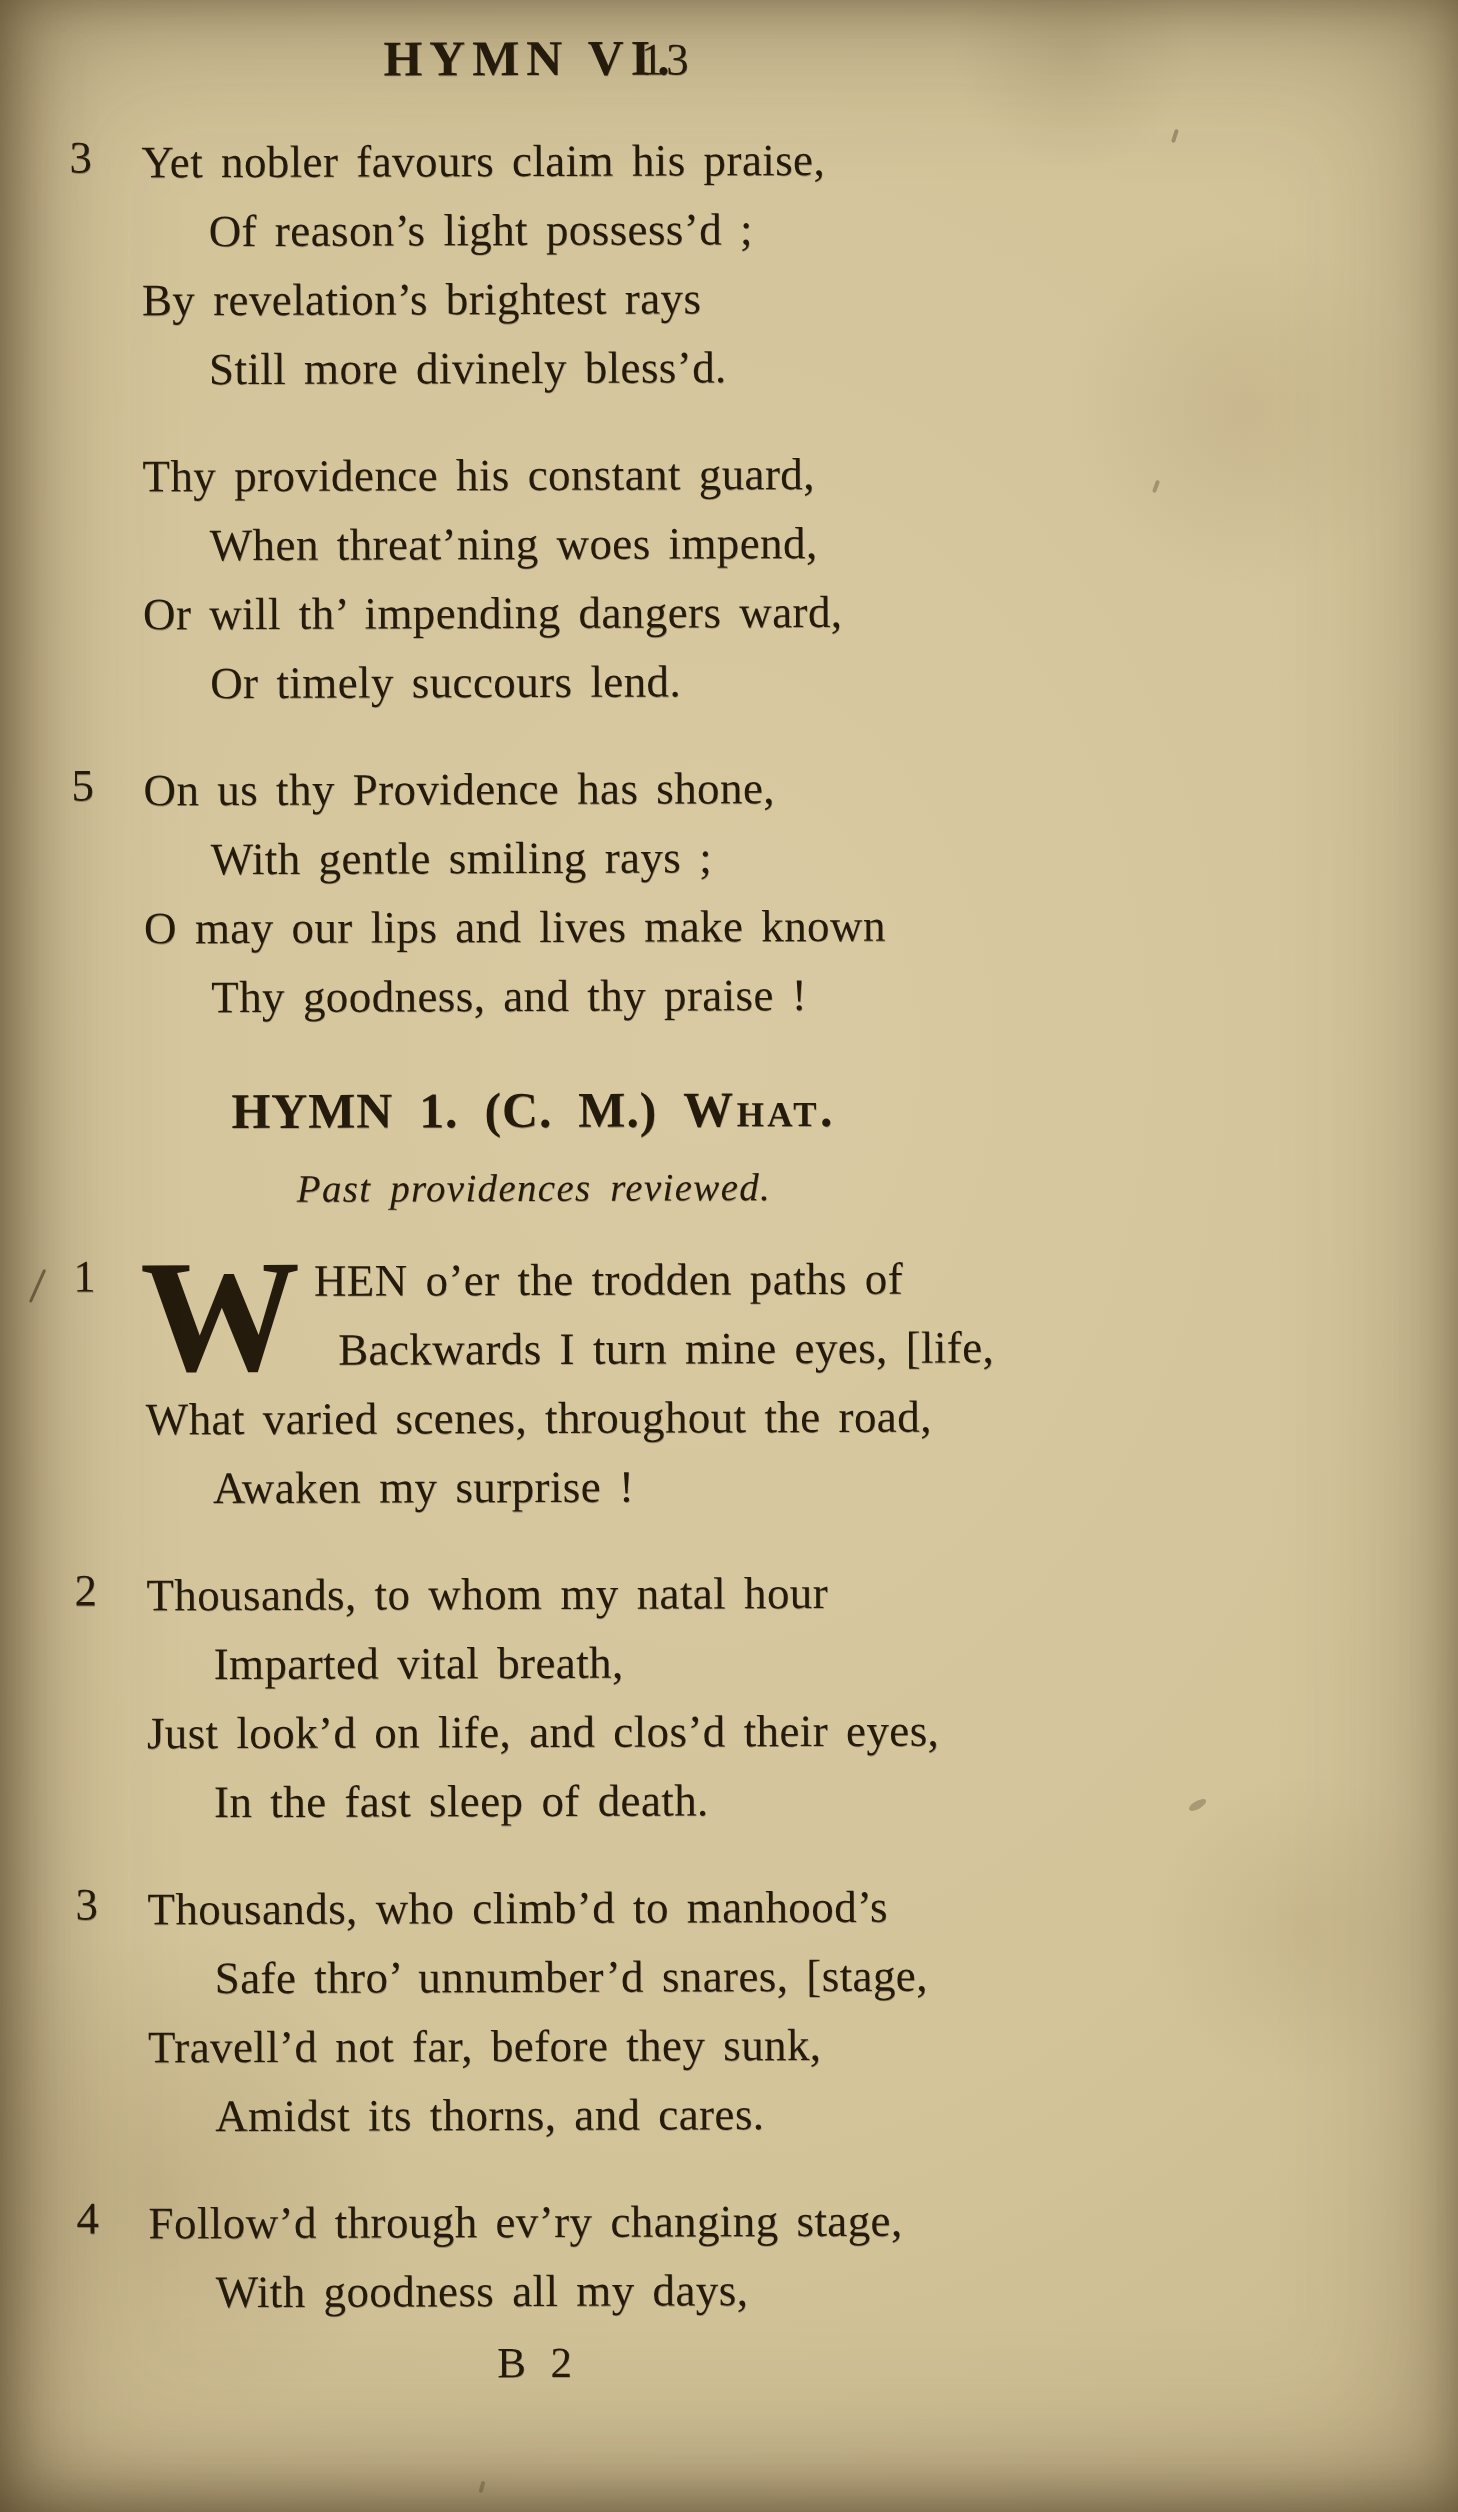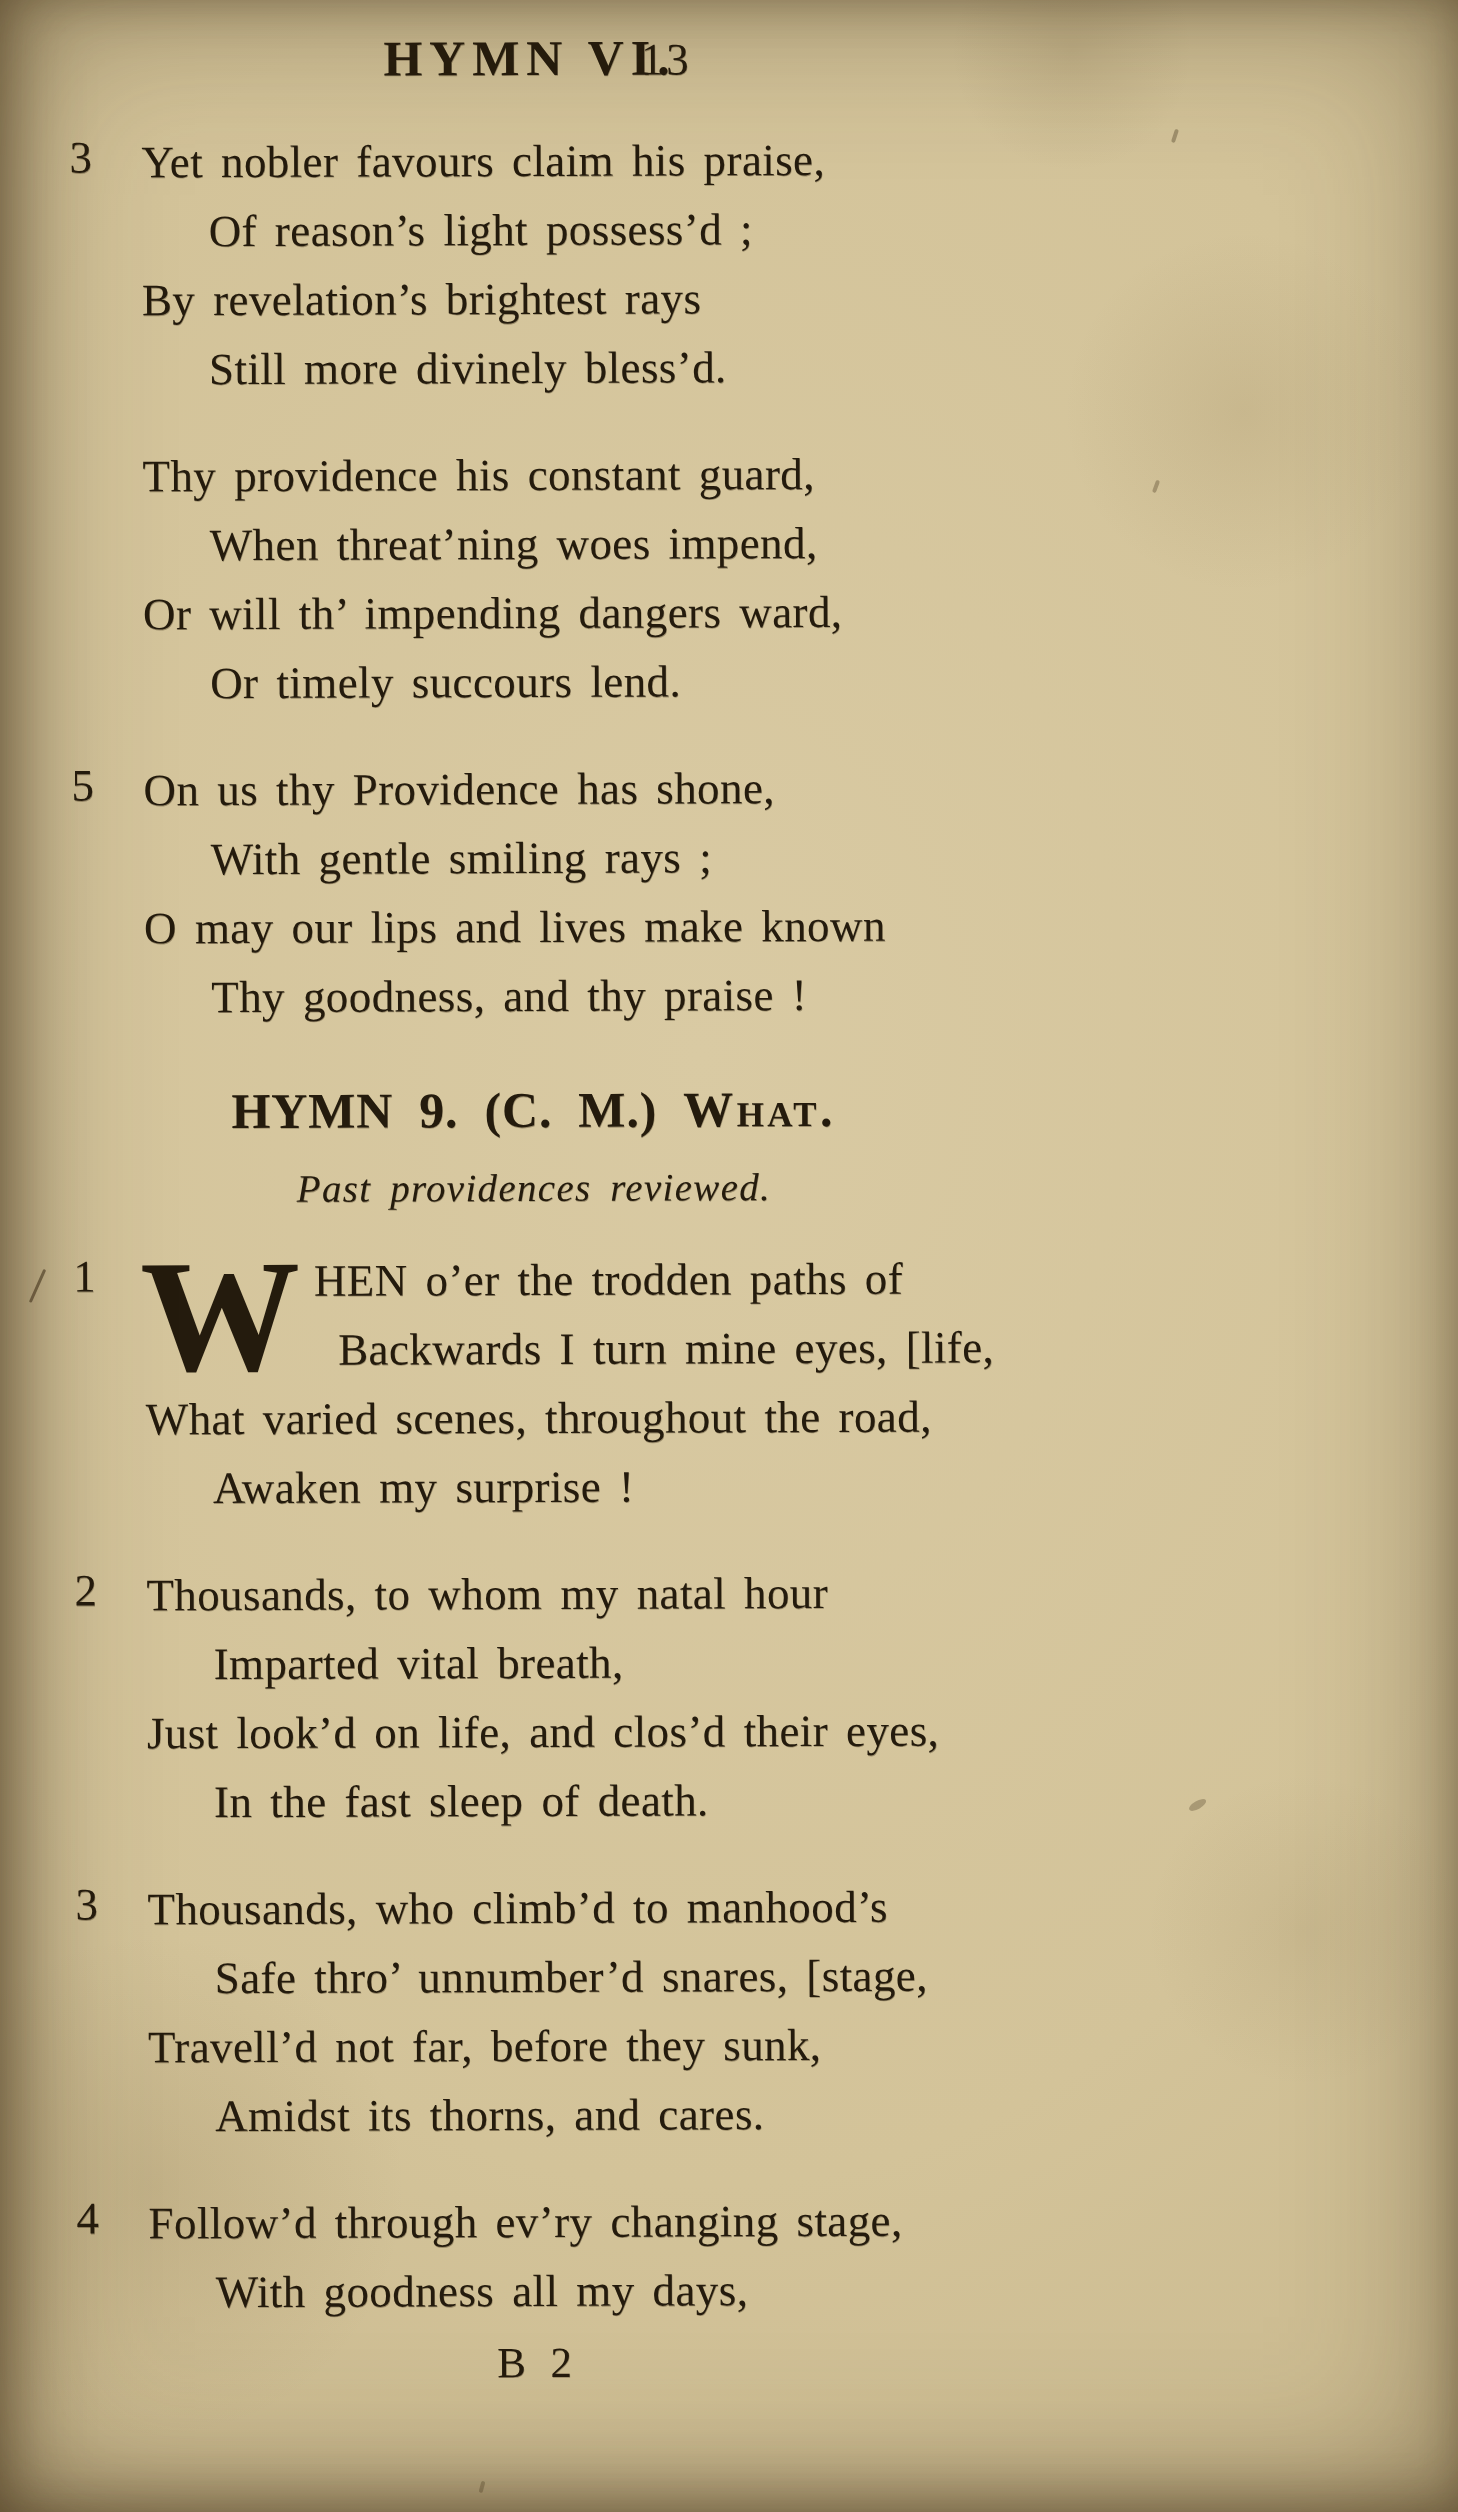--- a/index.html
+++ b/index.html
@@ -159,21 +159,21 @@
       <p class="line ind">With gentle smiling rays ;</p>
       <p class="line">O may our lips and lives make known</p>
       <p class="line ind">Thy goodness, and thy praise !</p>
     </div>
 
   </section>
 
   <section>
 
     <h2 class="hymn-heading">
-      <span>HYMN 9.</span>
+      <span>HYMN 1.</span>
       <span>(C. M.)</span>
       <span class="author">What.</span>
     </h2>
 
     <p class="subtitle">Past providences reviewed.</p>
 
     <div class="verse">
       <span class="vnum">1</span>
       <div class="dropline">
         <span class="dropcap">W</span>

